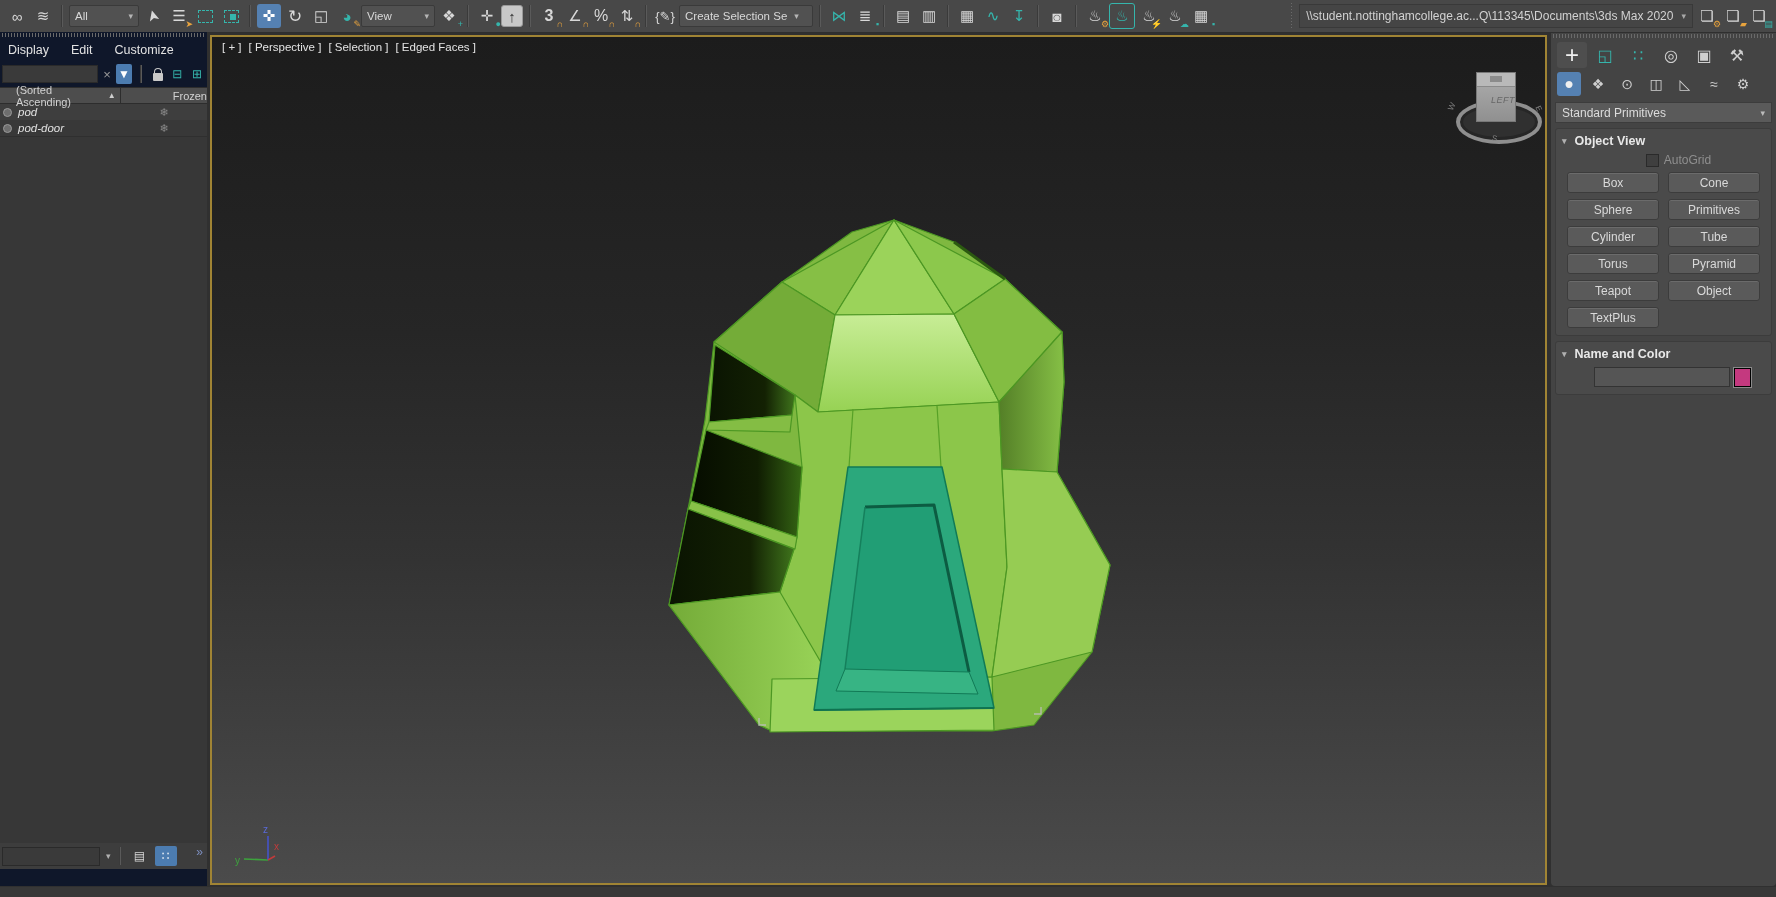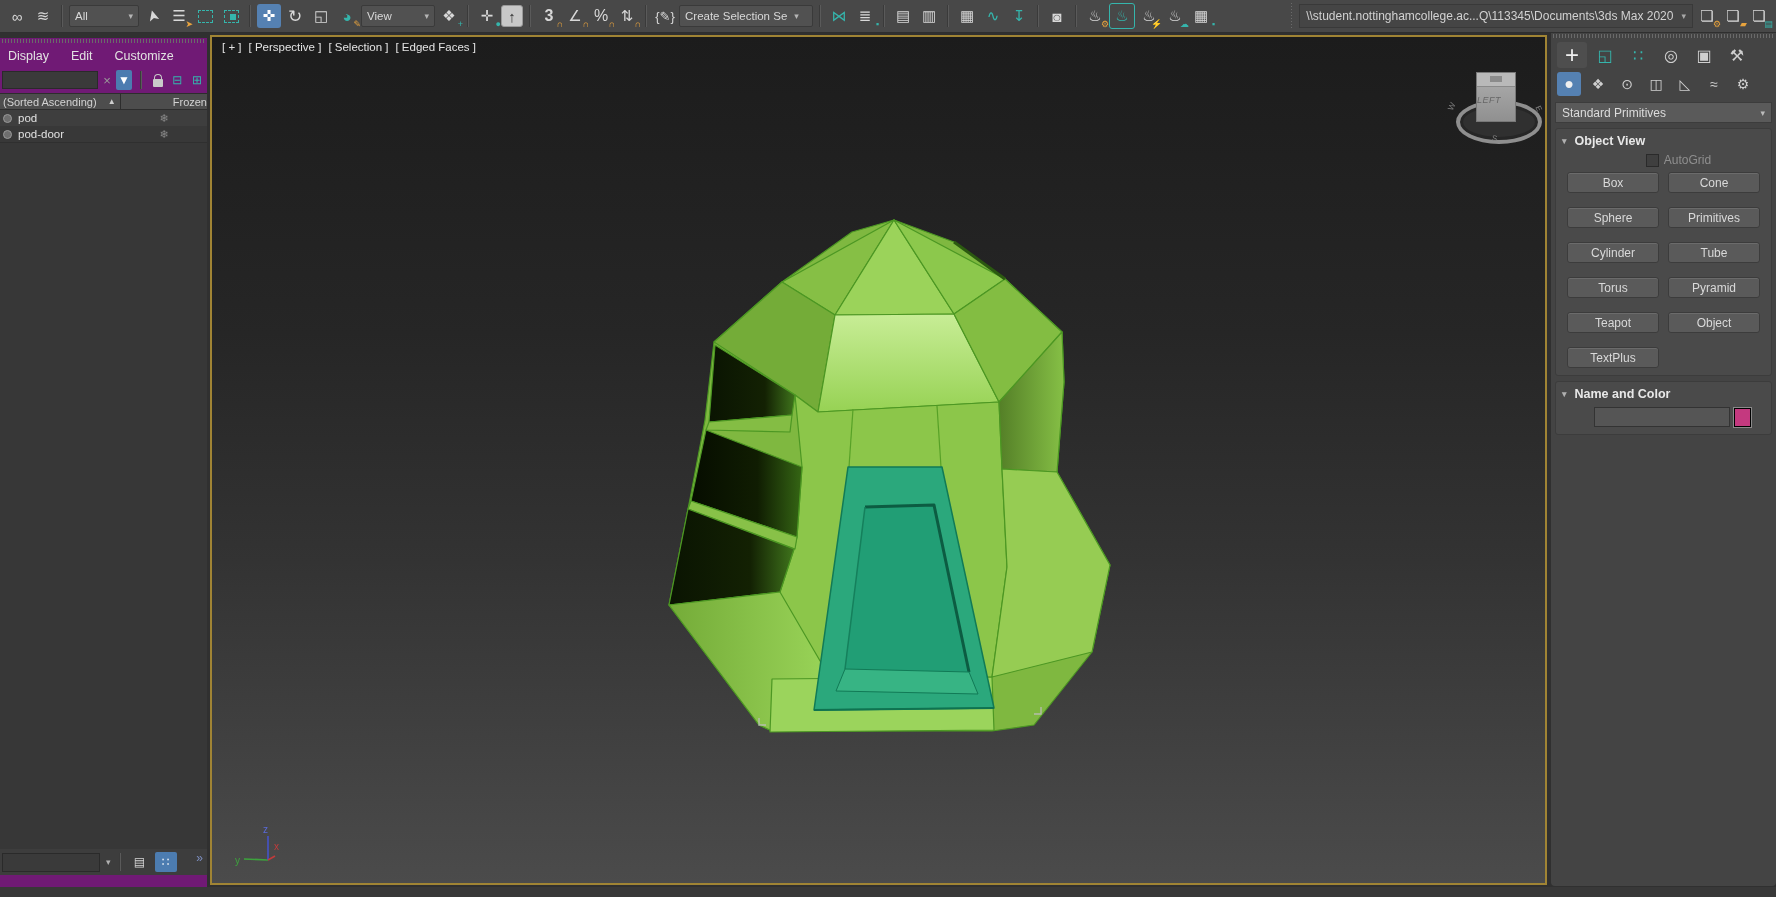--- a/index.html
+++ b/index.html
@@ -21,83 +21,83 @@
   .fillbox{width:6px;height:6px;background:#35b5ac;position:absolute;right:2px;bottom:2px;}
   .sub{position:absolute;font-size:9px;right:-2px;bottom:-1px;}
   .orange{color:#e8a33d;} .teal{color:#35b5ac;}
   .vdots{width:4px;height:26px;margin:0 4px;flex:0 0 auto;
          background-image:repeating-linear-gradient(180deg,#6a6a6a 0 1px,transparent 1px 3px);
          background-size:1px 100%;background-repeat:no-repeat;background-position:center;}
   .pathcombo{height:22px;background:#454545;border:1px solid #393939;display:flex;align-items:center;
              font-size:12px;color:#d2d2d2;padding:0 6px;gap:8px;flex:0 0 auto;}
 
   
-  #explorer{left:0;top:38px;width:207px;height:854px;background:#701a75;position:absolute;}
+  #explorer{left:0;top:32px;width:207px;height:854px;background:#0f172a;position:absolute;}
   .hdots{height:4px;margin:1px 2px 0 2px;
          background-image:repeating-linear-gradient(90deg,#6a6a6a 0 1px,transparent 1px 3px);}
   #exp-menus{display:flex;gap:22px;padding:6px 8px 4px 8px;font-size:12.5px;color:#e2e2e2;}
   #exp-search-row{display:flex;align-items:center;gap:4px;padding:3px 2px;}
   #exp-search{width:88px;height:16px;background:#3a3a3a;border:1px solid #2a2a2a;color:#ddd;
               font-size:11px;padding:0 3px;}
   .xicon{color:#9a9a9a;font-size:13px;width:14px;text-align:center;}
   .sqbtn{width:22px;height:20px;display:flex;align-items:center;justify-content:center;border-radius:2px;font-size:12px;}
   .sqbtn.blue{background:#4c7cb0;color:#fff;}
   .lockicon{width:10px;height:8px;background:#c9c9c9;border-radius:1px;position:relative;margin-top:5px;}
   .lockicon:before{content:"";position:absolute;left:1px;top:-5px;width:6px;height:5px;
                    border:1.5px solid #c9c9c9;border-bottom:none;border-radius:4px 4px 0 0;}
   #exp-header{display:flex;height:15px;background:#4d4d4d;border-top:1px solid #2d2d2d;
               border-bottom:1px solid #2d2d2d;font-size:11px;color:#d2d2d2;align-items:center;}
-  #exp-header .ncol{width:137px;padding-left:3px;display:flex;align-items:center;border-right:1px solid #2d2d2d;height:100%;box-sizing:border-box;}
+  #exp-header .ncol{width:137px;padding-left:16px;display:flex;align-items:center;border-right:1px solid #2d2d2d;height:100%;box-sizing:border-box;}
   #exp-header .sort{margin-left:auto;margin-right:4px;font-size:8px;color:#cfcfcf;}
   #exp-header .fcol{padding-left:4px;margin-left:48px;}
   .exprow{display:flex;align-items:center;height:16px;font-size:11.5px;color:#e0e0e0;}
   .exprow.r0{background:#3e3e3e;} .exprow.r1{background:#383838;}
   .exprow .dot{width:9px;height:9px;border:1.5px solid #9a9a9a;border-radius:50%;margin:0 6px 0 3px;box-sizing:border-box;background:#6e6e6e;}
-  .exprow .nm{width:126px;}
+  .exprow .nm{width:126px;font-style:italic;}
   .exprow .frz{width:40px;text-align:center;color:#8a8a8a;font-size:11px;}
   #exp-fill{height:706px;background:#373737;border-top:1px solid #2f2f2f;}
   #exp-bottom{display:flex;align-items:center;gap:4px;padding:3px 2px;background:#3d3d3d;position:relative;}
   #exp-bottom .combo2{width:96px;height:17px;background:#3a3a3a;border:1px solid #2a2a2a;display:flex;align-items:center;}
   #exp-bottom .arr{color:#b0b0b0;font-size:9px;margin-left:2px;}
   .chev{position:absolute;right:4px;top:2px;color:#7d8fc0;font-size:12px;}
   #exp-tabs{position:absolute;left:0;top:888px;width:210px;height:9px;}
   .cuttab{position:absolute;top:2px;height:10px;background:#404040;border:1px solid #5a5a5a;border-bottom:none;border-radius:4px 4px 0 0;}
 
   
   #viewport{left:210px;top:35px;width:1333px;height:846px;border:2px solid #a08434;position:absolute;
             background:linear-gradient(180deg,#1c1c1c 0%,#262626 35%,#333333 62%,#4b4b4b 100%);overflow:hidden;}
   #vplabel{position:absolute;left:10px;top:4px;display:flex;gap:7px;font-size:11.5px;color:#e3e3e3;}
   #viewcube{position:absolute;left:1238px;top:33px;width:96px;height:74px;}
   #vc-ring{position:absolute;left:6px;top:30px;width:78px;height:36px;border-radius:50%;
            border:4px solid #8f8f8f;background:#303030;box-shadow:inset 0 0 0 3px #262626;}
   #vc-cube{position:absolute;left:26px;top:2px;width:38px;height:48px;
            background:linear-gradient(180deg,#aeaeae,#909090);border:1px solid #787878;}
   #vc-top{position:absolute;left:0px;top:0px;width:38px;height:13px;background:#b9b9b9;border-bottom:1px solid #8a8a8a;}
   #vc-topmark{position:absolute;left:13px;top:3px;width:12px;height:6px;background:#8b8b8b;}
-  #vc-face{position:absolute;left:0;top:22px;width:38px;text-align:left;font-size:9px;color:#666666;letter-spacing:0.5px;font-style:italic;}
+  #vc-face{position:absolute;left:0;top:22px;width:38px;text-align:right;font-size:9px;color:#666666;letter-spacing:0.5px;font-style:italic;}
   .vc-letter{position:absolute;font-size:8px;color:#808080;}
 
   
   #cpanel{left:1551px;top:33px;width:225px;height:853px;background:#444444;position:absolute;
           border-radius:0 0 4px 4px;}
   #cp-tabs{display:flex;align-items:center;gap:3px;padding:4px 4px 2px 6px;}
   .cptab{width:30px;height:26px;display:flex;align-items:center;justify-content:center;font-size:16px;color:#cfcfcf;}
   .cptab.create{font-size:24px;color:#f0f0f0;background:#4e4e4e;border-radius:3px;}
   #cp-cats{display:flex;align-items:center;gap:5px;padding:2px 4px 4px 6px;}
   .cpcat{width:24px;height:24px;display:flex;align-items:center;justify-content:center;font-size:14px;color:#cfcfcf;border-radius:3px;}
   .cpcat.active{background:#5581b2;color:#efefef;font-size:16px;}
   #cp-category{margin:2px 4px;height:19px;background:#5a5a5a;border:1px solid #3c3c3c;display:flex;
                align-items:center;font-size:12px;color:#dcdcdc;padding:0 6px;}
   #cp-category .arr{margin-left:auto;color:#bbb;font-size:9px;}
   .rollout{margin:5px 4px;background:#4a4a4a;border-radius:3px;border:1px solid #3c3c3c;padding-bottom:7px;}
   .ro-head{display:flex;align-items:center;gap:8px;padding:5px 6px 4px 6px;font-size:12.5px;font-weight:bold;color:#e8e8e8;}
   .ro-head .tri{font-size:9px;color:#b0b0b0;}
   .agrow{display:flex;align-items:center;gap:5px;justify-content:center;margin:1px 0 5px 30px;font-size:12px;color:#8f8f8f;}
   .agbox{width:11px;height:11px;background:#3f3f3f;border:1px solid #2a2a2a;}
-  .btngrid{display:grid;grid-template-columns:92px 92px;gap:14px 9px;justify-content:center;}
+  .btngrid{display:grid;grid-template-columns:92px 92px;gap:6px 9px;justify-content:center;}
   .cbtn{height:19px;background:#5a5a5a;border:1px solid #3c3c3c;border-radius:3px;color:#d9d9d9;
         font-size:12px;display:flex;align-items:center;justify-content:center;
         box-shadow:inset 0 1px 0 #6b6b6b;}
   .ncrow{display:flex;align-items:center;gap:4px;margin:2px 0 0 38px;}
   #nc-field{width:130px;height:16px;background:#555555;border:1px solid #333333;}
   #nc-swatch{width:15px;height:17px;border:1px solid #000;outline:1px solid #8a8a8a;}
 
   
   #bottomstrip{left:0;top:887px;width:1776px;height:10px;background:#383838;position:absolute;}
 

